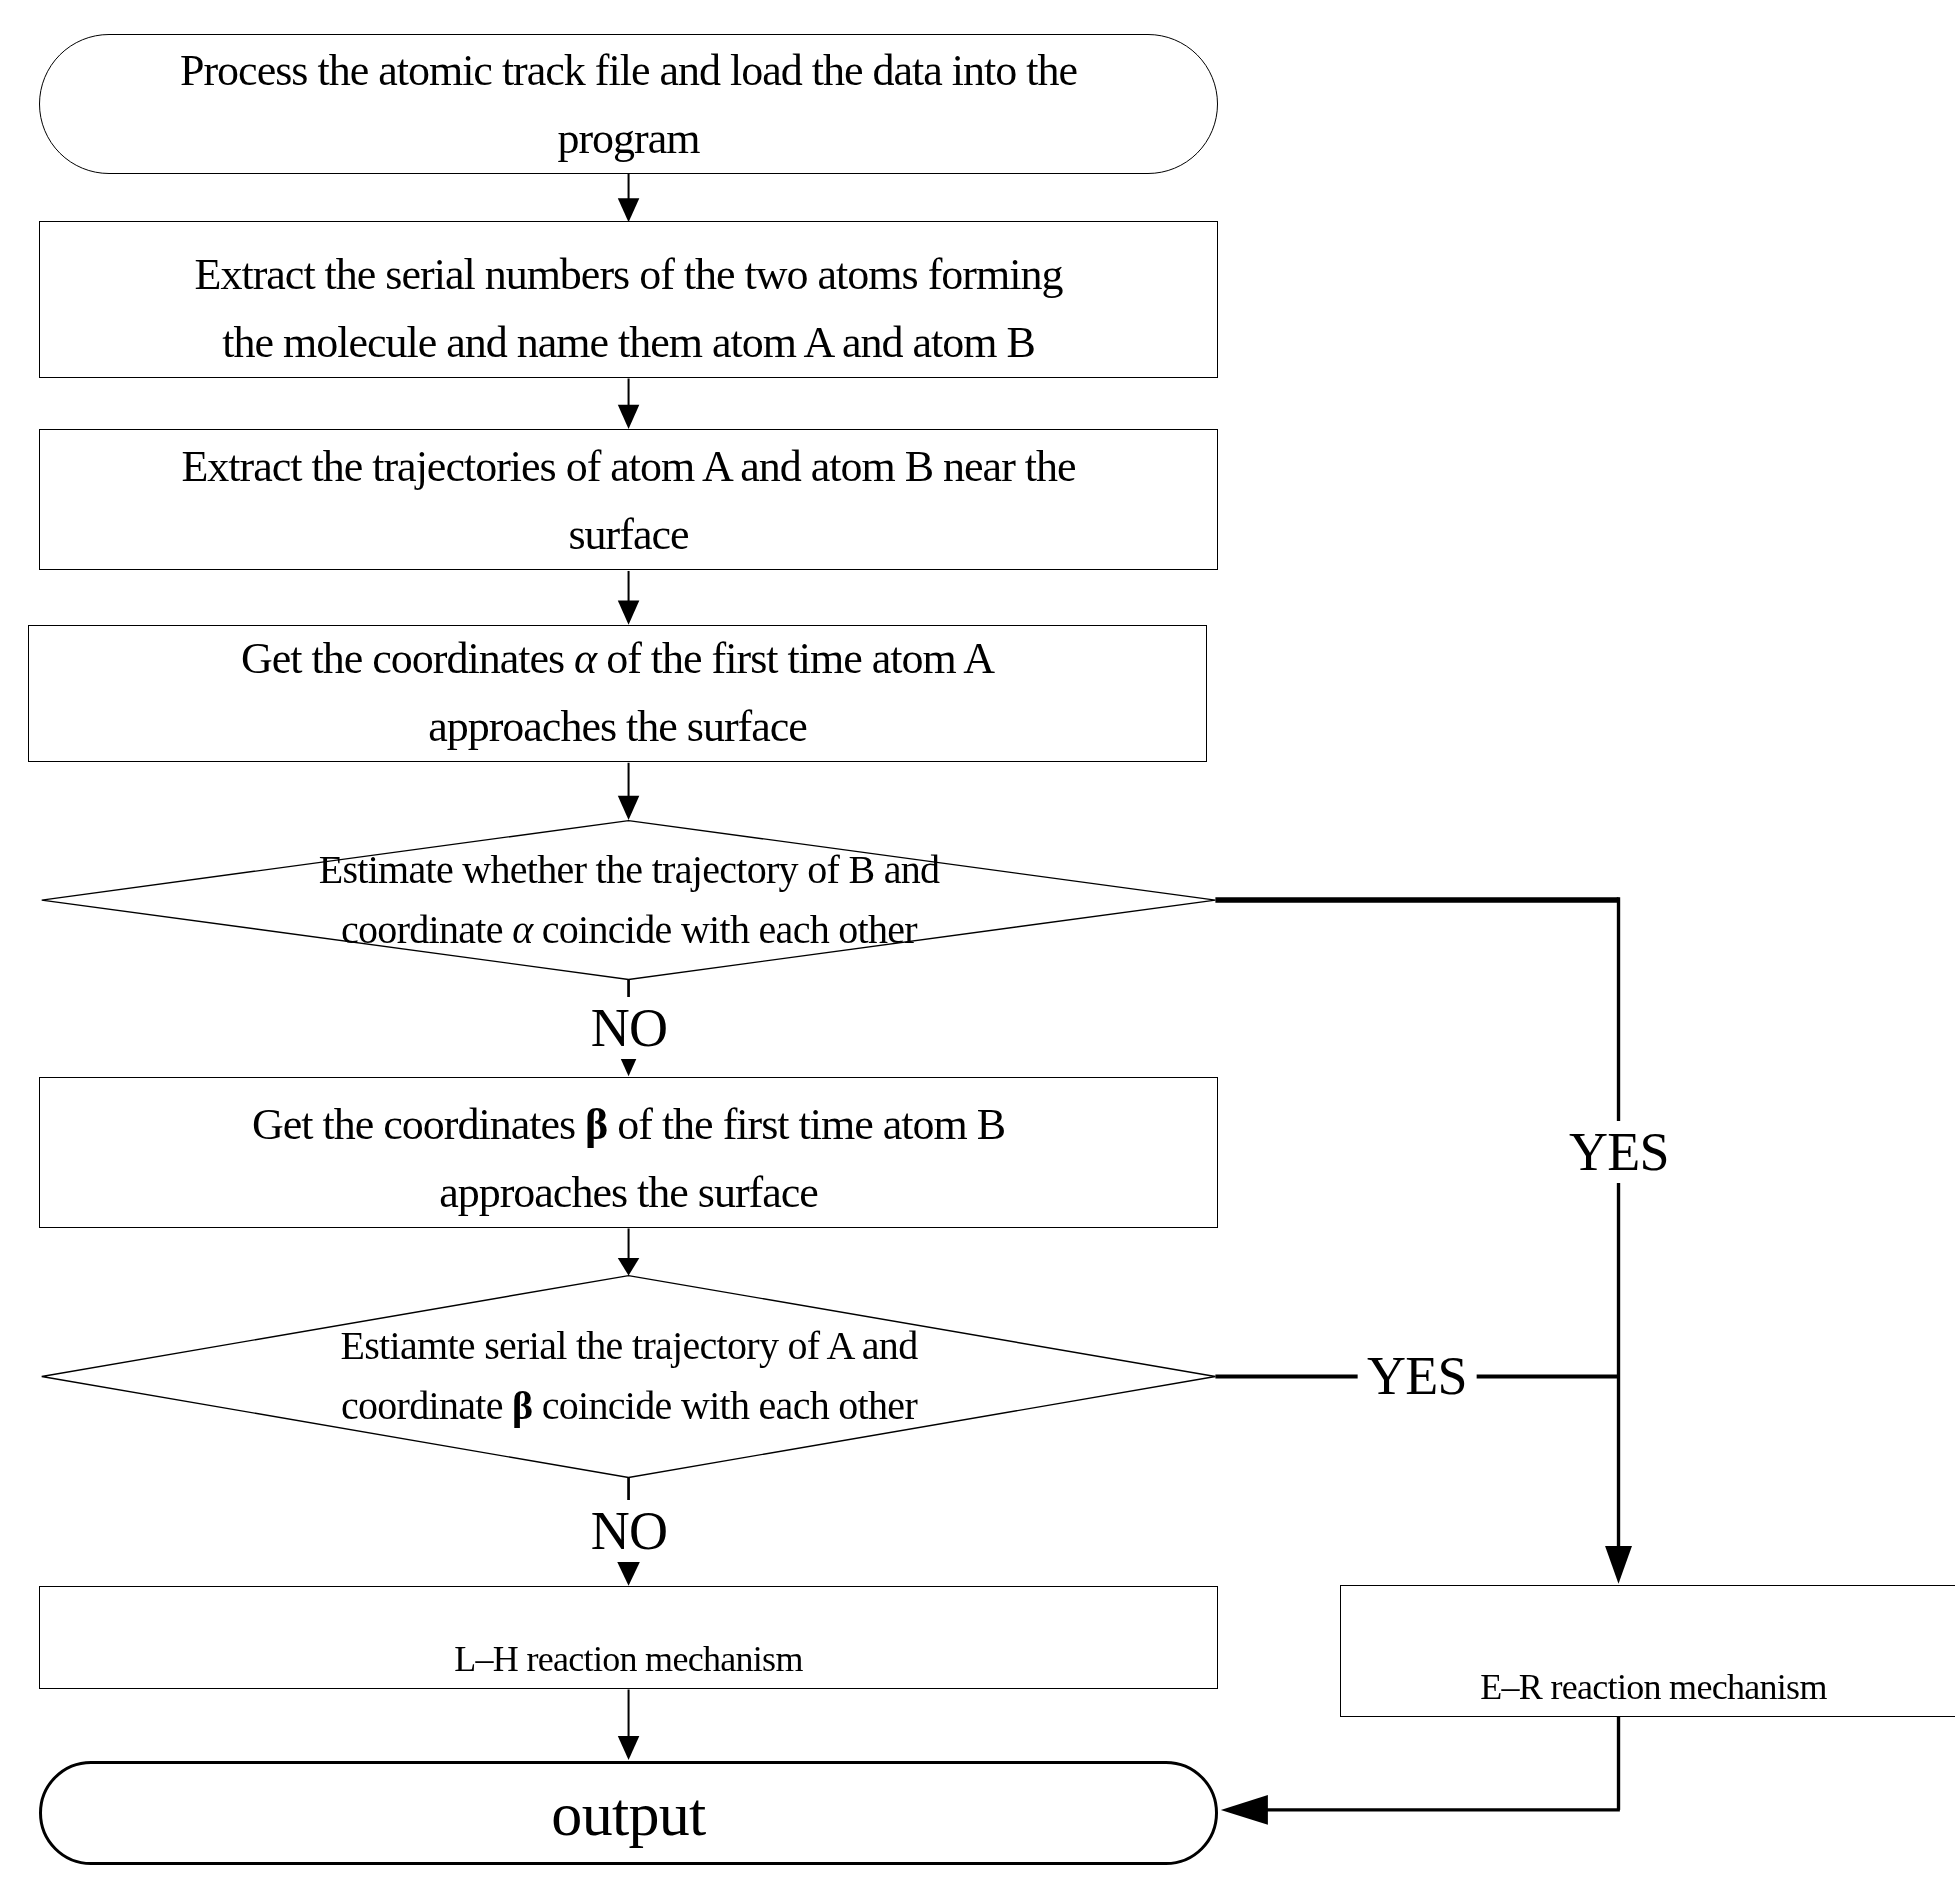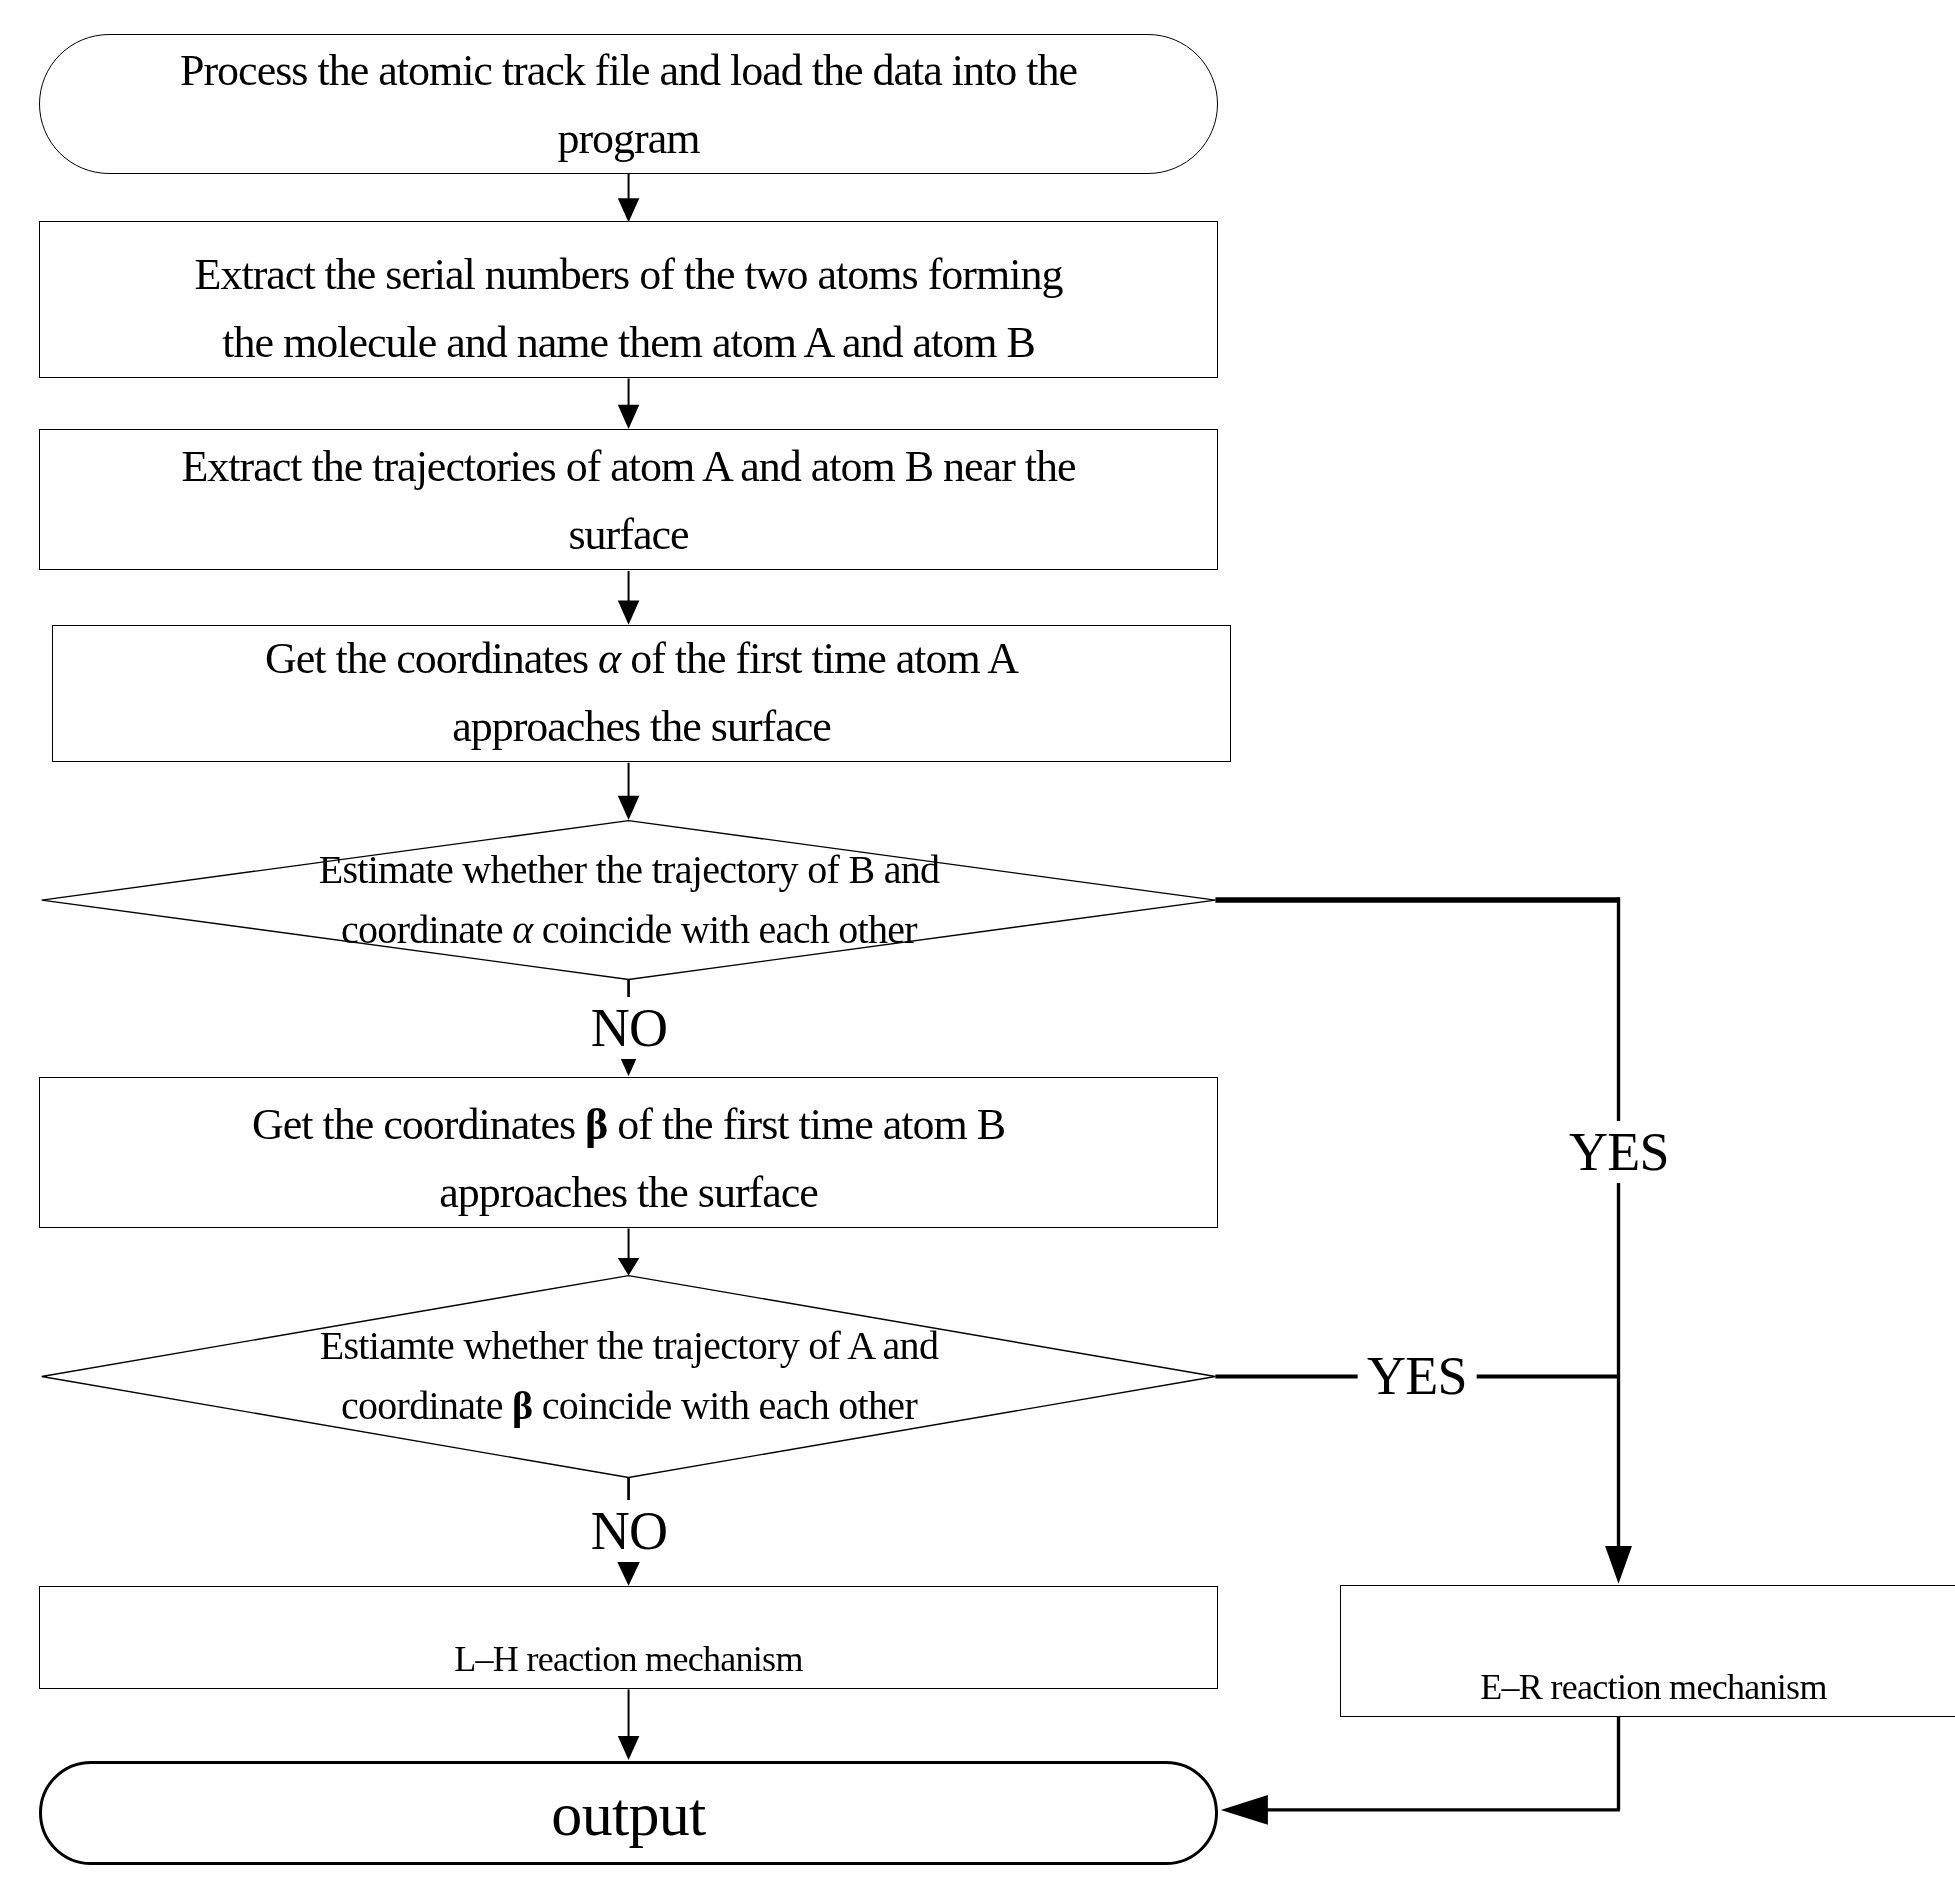--- a/index.html
+++ b/index.html
@@ -137,39 +137,39 @@
   <div class="node" style="left:39px; top:221px; width:1179px; height:157px;">
     <div class="tline">Extract the serial numbers of the two atoms forming</div>
     <div class="tline">the molecule and name them atom A and atom B</div>
   </div>
 
   <div class="node" style="left:39px; top:429px; width:1179px; height:141px;">
     <div class="tline">Extract the trajectories of atom A and atom B near the</div>
     <div class="tline">surface</div>
   </div>
 
-  <div class="node" style="left:52px; top:625px; width:1179px; height:137px;">
+  <div class="node" style="left:28px; top:625px; width:1179px; height:137px;">
     <div class="tline"><span>Get the coordinates </span><span class="sym-alpha">α</span><span> of the first time atom A</span></div>
     <div class="tline">approaches the surface</div>
   </div>
 
   <div class="diamond-text" style="left:225px; top:843px; width:808px; height:114px;">
     <div class="tline">Estimate whether the trajectory of B and</div>
     <div class="tline"><span>coordinate </span><span class="sym-alpha">α</span><span> coincide with each other</span></div>
   </div>
 
   <div class="edge-label" style="left:629px; top:1028px;">NO</div>
 
   <div class="node" style="left:39px; top:1077px; width:1179px; height:151px;">
     <div class="tline"><span>Get the coordinates </span><span class="sym-beta">β</span><span> of the first time atom B</span></div>
     <div class="tline">approaches the surface</div>
   </div>
 
   <div class="diamond-text" style="left:225px; top:1319px; width:808px; height:114px;">
-    <div class="tline">Estiamte whether the trajectory of A and</div>
+    <div class="tline">Estiamte serial the trajectory of A and</div>
     <div class="tline"><span>coordinate </span><span class="sym-beta">β</span><span> coincide with each other</span></div>
   </div>
 
   <div class="edge-label" style="left:629px; top:1531px;">NO</div>
 
   <div class="edge-label" style="left:1619px; top:1152px;">YES</div>
 
   <div class="edge-label" style="left:1417px; top:1376px;">YES</div>
 
   <div class="node node-big" style="left:39px; top:1586px; width:1179px; height:103px;">

